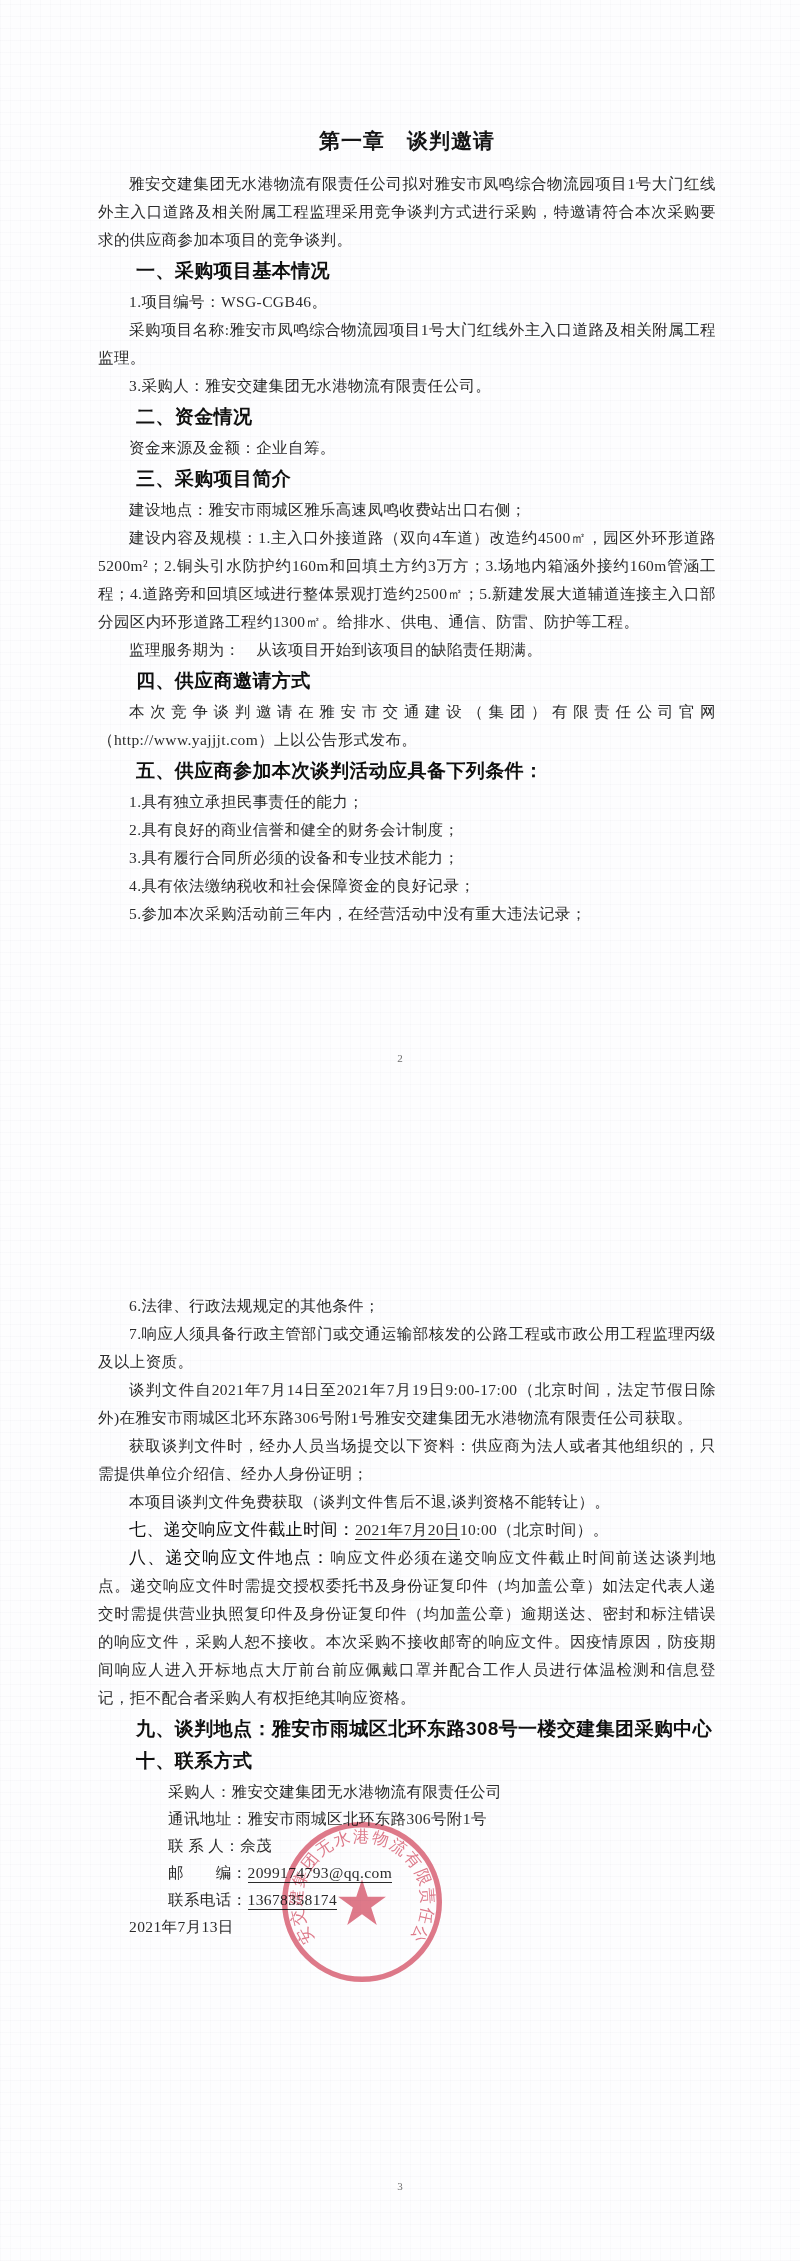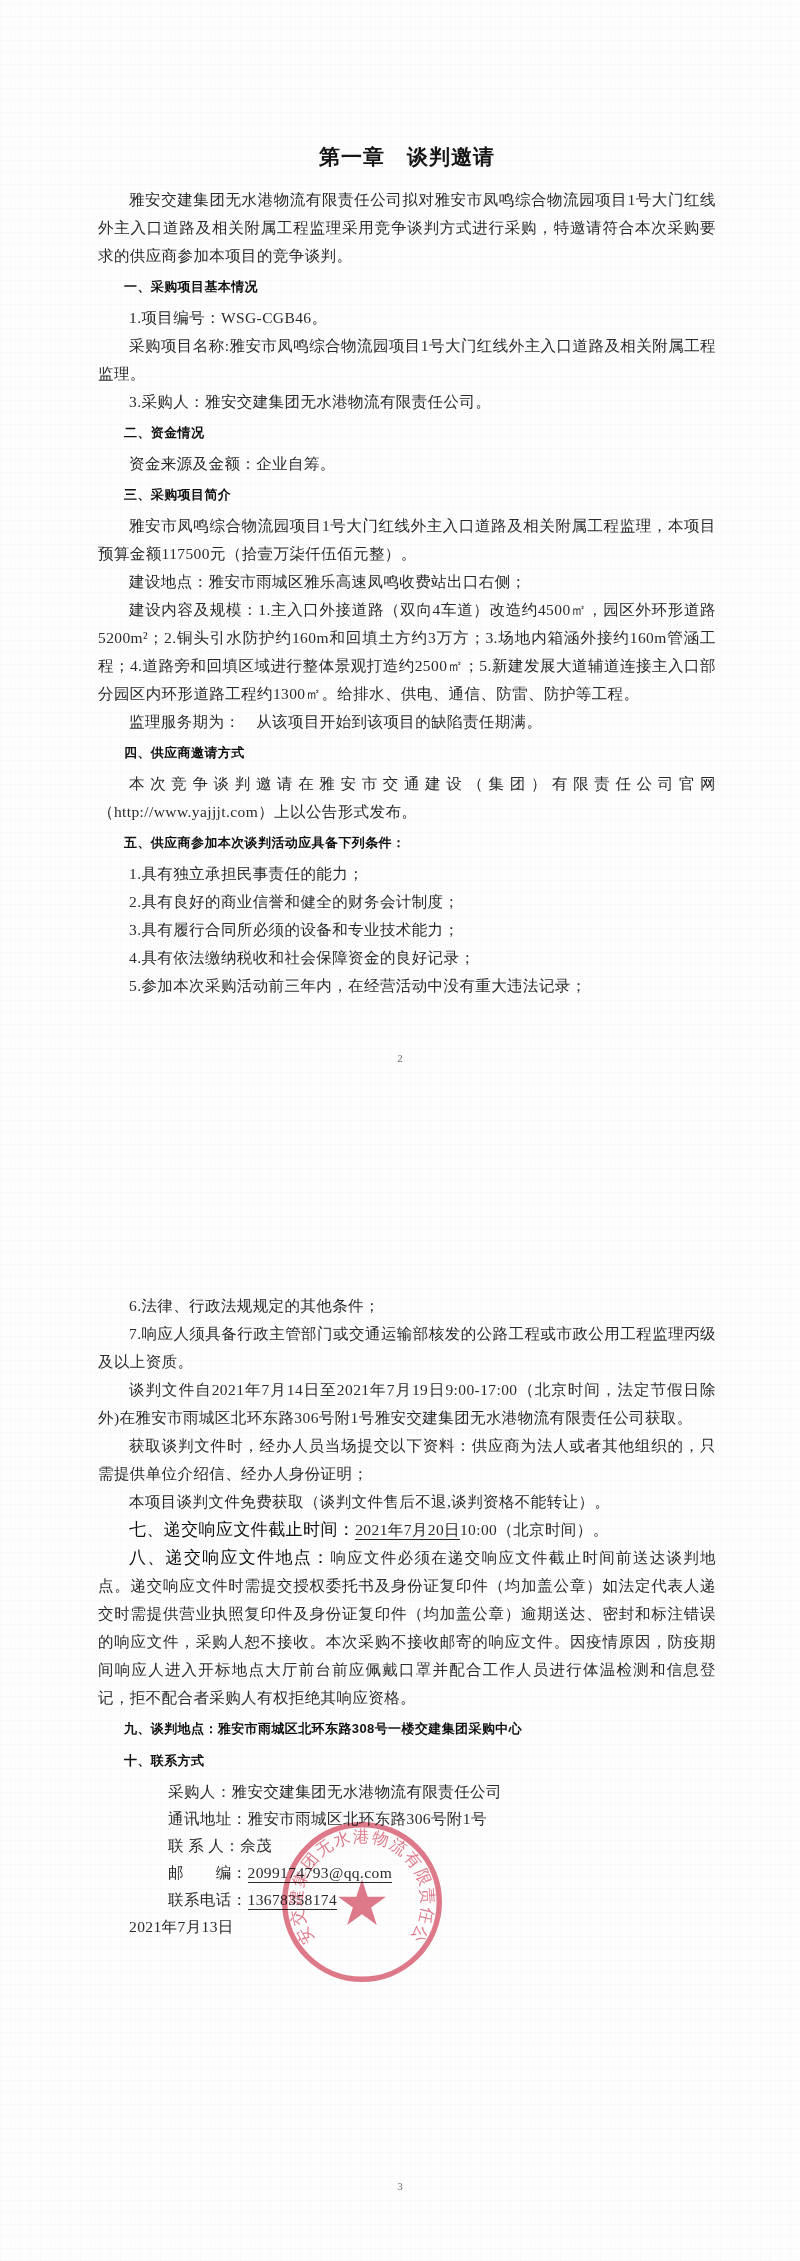--- a/index.html
+++ b/index.html
@@ -16,21 +16,21 @@
     background-color:#fdfdfe;
     background-image:
       repeating-linear-gradient(0deg, rgba(168,168,186,0.05) 0 1px, transparent 1px 12px),
       repeating-linear-gradient(90deg, rgba(168,168,186,0.045) 0 1px, transparent 1px 10px);
   }
   .col{
     position:absolute;
     left:98px;
     width:618px;
   }
-  #page2-col{top:140px;}
+  #page2-col{top:124px;}
   #page3-col{top:1292px;}
 
   .doc-title{
     margin:0 0 12px 0;
     text-align:center;
     font-family:"Liberation Sans", sans-serif;
     font-weight:bold;
     font-size:21px;
     line-height:34px;
     color:#161616;
@@ -42,21 +42,21 @@
     line-height:28px;
     text-align:justify;
     text-indent:2em;
     color:#2a2a2a;
     letter-spacing:0.4px;
   }
   .sec{
     margin:2px 0;
     font-family:"Liberation Sans", sans-serif;
     font-weight:bold;
-    font-size:13px;
+    font-size:19px;
     line-height:30px;
     text-indent:2em;
     color:#101010;
     letter-spacing:0.4px;
   }
   .sec-inline{
     font-family:"Liberation Sans", sans-serif;
     font-weight:normal;
     font-size:17px;
     color:#101010;
@@ -120,21 +120,20 @@
 
     <h2 class="sec">一、采购项目基本情况</h2>
     <p class="body">1.项目编号：WSG-CGB46。</p>
     <p class="body">采购项目名称:雅安市凤鸣综合物流园项目1号大门红线外主入口道路及相关附属工程监理。</p>
     <p class="body">3.采购人：雅安交建集团无水港物流有限责任公司。</p>
 
     <h2 class="sec">二、资金情况</h2>
     <p class="body">资金来源及金额：企业自筹。</p>
 
     <h2 class="sec">三、采购项目简介</h2>
-    <p class="body">雅安市凤鸣综合物流园项目1号大门红线外主入口道路及相关附属工程监理，本项目预算金额117500元（拾壹万柒仟伍佰元整）。</p>
     <p class="body">建设地点：雅安市雨城区雅乐高速凤鸣收费站出口右侧；</p>
     <p class="body">建设内容及规模：1.主入口外接道路（双向4车道）改造约4500㎡，园区外环形道路5200m²；2.铜头引水防护约160m和回填土方约3万方；3.场地内箱涵外接约160m管涵工程；4.道路旁和回填区域进行整体景观打造约2500㎡；5.新建发展大道辅道连接主入口部分园区内环形道路工程约1300㎡。给排水、供电、通信、防雷、防护等工程。</p>
     <p class="body">监理服务期为：　从该项目开始到该项目的缺陷责任期满。</p>
 
     <h2 class="sec">四、供应商邀请方式</h2>
     <p class="body">本次竞争谈判邀请在雅安市交通建设（集团）有限责任公司官网（http://www.yajjjt.com）上以公告形式发布。</p>
 
     <h2 class="sec">五、供应商参加本次谈判活动应具备下列条件：</h2>
     <p class="body">1.具有独立承担民事责任的能力；</p>
     <p class="body">2.具有良好的商业信誉和健全的财务会计制度；</p>

